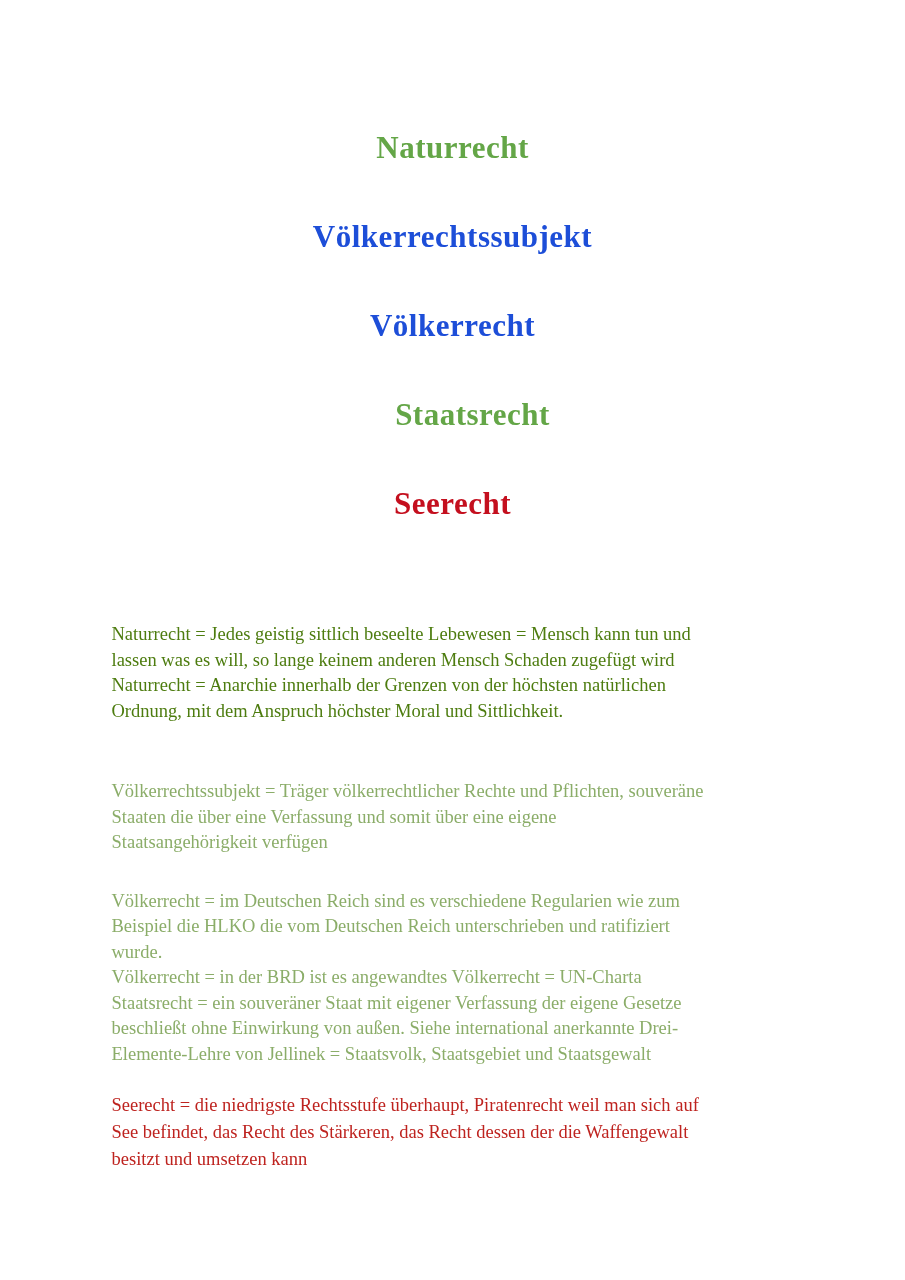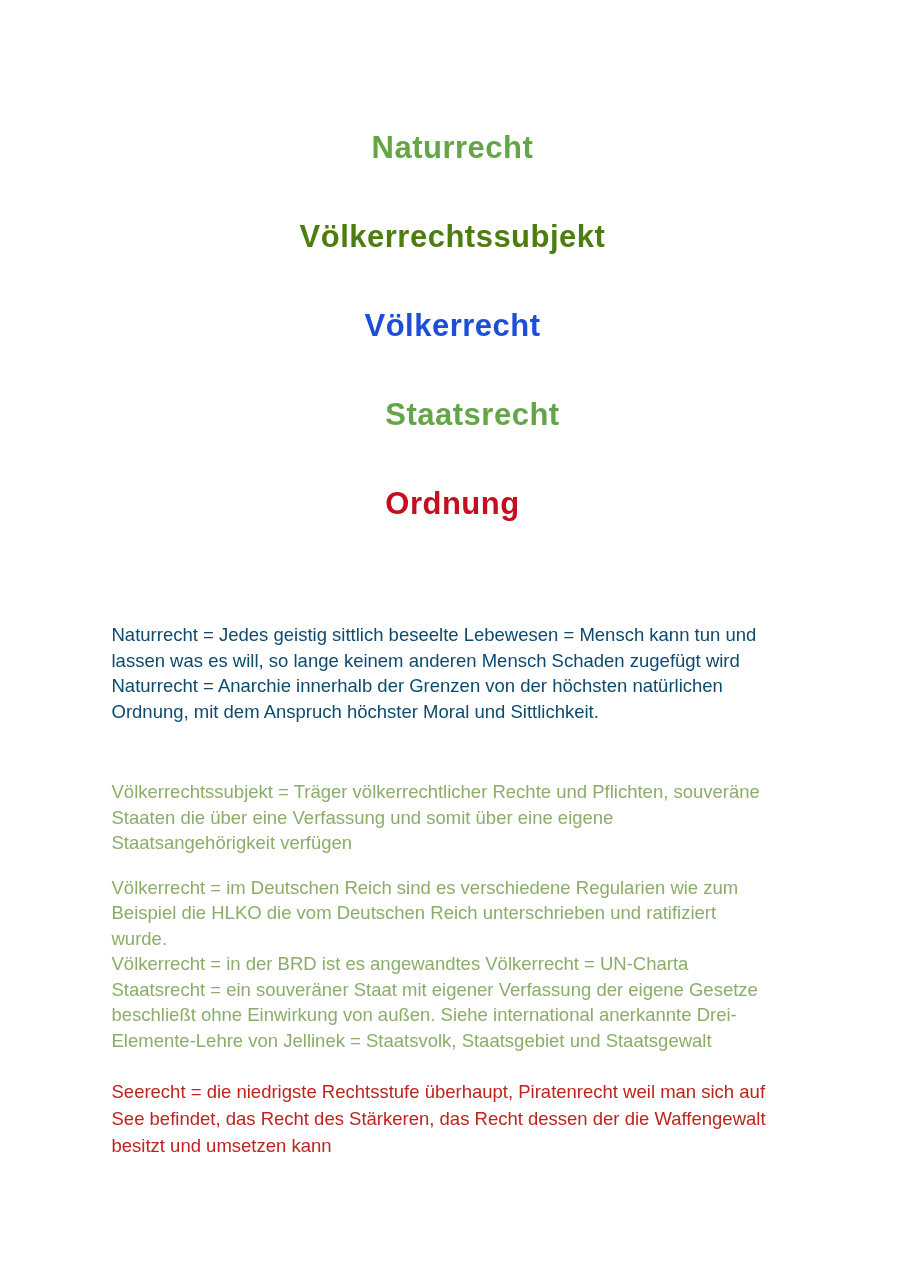--- a/index.html
+++ b/index.html
@@ -8,21 +8,21 @@
     padding: 0;
     background: #ffffff;
   }
   .page {
     position: relative;
     width: 898px;
     height: 1280px;
     margin: 0 auto;
     background: #ffffff;
     overflow: hidden;
-    font-family: Liberation Sans, sans-serif;
+    font-family: Liberation Serif, serif;
     box-sizing: border-box;
     border-radius: 15px;
   }
   .headings {
     padding-top: 128px;
   }
   .doc-heading {
     margin: 0 0 49px 0;
     font-size: 31px;
     line-height: 40px;
@@ -35,39 +35,39 @@
   }
   .doc-paragraph {
     margin: 0;
     font-size: 18.5px;
     font-weight: 500;
     line-height: 25.5px;
     white-space: pre-line;
     max-width: 700px;
   }
   .doc-paragraph.p1 { margin-bottom: 55px; }
-  .doc-paragraph.p2 { margin-bottom: 19px; }
+  .doc-paragraph.p2 { margin-bottom: 33px; }
   .doc-paragraph.p3 { margin-bottom: 25px; }
   .doc-paragraph.p4 { line-height: 27px; }
 </style>
 </head>
 <body>
 
 <div class="page">
 
   <div class="headings">
     <h1 class="doc-heading" style="color: rgb(100, 166, 71);">Naturrecht</h1>
-    <h1 class="doc-heading" style="color: #4d7c0f;">Völkerrechtssubjekt</h1>
+    <h1 class="doc-heading" style="color: #1d4ed8;">Völkerrechtssubjekt</h1>
     <h1 class="doc-heading" style="color: #1d4ed8;">Völkerrecht</h1>
     <h1 class="doc-heading" style="color: rgb(100, 166, 71); margin-left: 40px;">Staatsrecht</h1>
-    <h1 class="doc-heading" style="color: rgb(196, 15, 30);">Ordnung</h1>
+    <h1 class="doc-heading" style="color: rgb(196, 15, 30);">Seerecht</h1>
   </div>
 
   <div class="body-text">
-    <p class="doc-paragraph p1" style="color: #0c4a6e;">Naturrecht = Jedes geistig sittlich beseelte Lebewesen = Mensch kann tun und
+    <p class="doc-paragraph p1" style="color: #4d7c0f;">Naturrecht = Jedes geistig sittlich beseelte Lebewesen = Mensch kann tun und
 lassen was es will, so lange keinem anderen Mensch Schaden zugefügt wird
 Naturrecht = Anarchie innerhalb der Grenzen von der höchsten natürlichen
 Ordnung, mit dem Anspruch höchster Moral und Sittlichkeit.</p>
     <p class="doc-paragraph p2" style="color: rgb(139, 173, 105);">Völkerrechtssubjekt = Träger völkerrechtlicher Rechte und Pflichten, souveräne
 Staaten die über eine Verfassung und somit über eine eigene
 Staatsangehörigkeit verfügen</p>
     <p class="doc-paragraph p3" style="color: rgb(139, 173, 105);">Völkerrecht = im Deutschen Reich sind es verschiedene Regularien wie zum
 Beispiel die HLKO die vom Deutschen Reich unterschrieben und ratifiziert
 wurde.
 Völkerrecht = in der BRD ist es angewandtes Völkerrecht = UN-Charta

